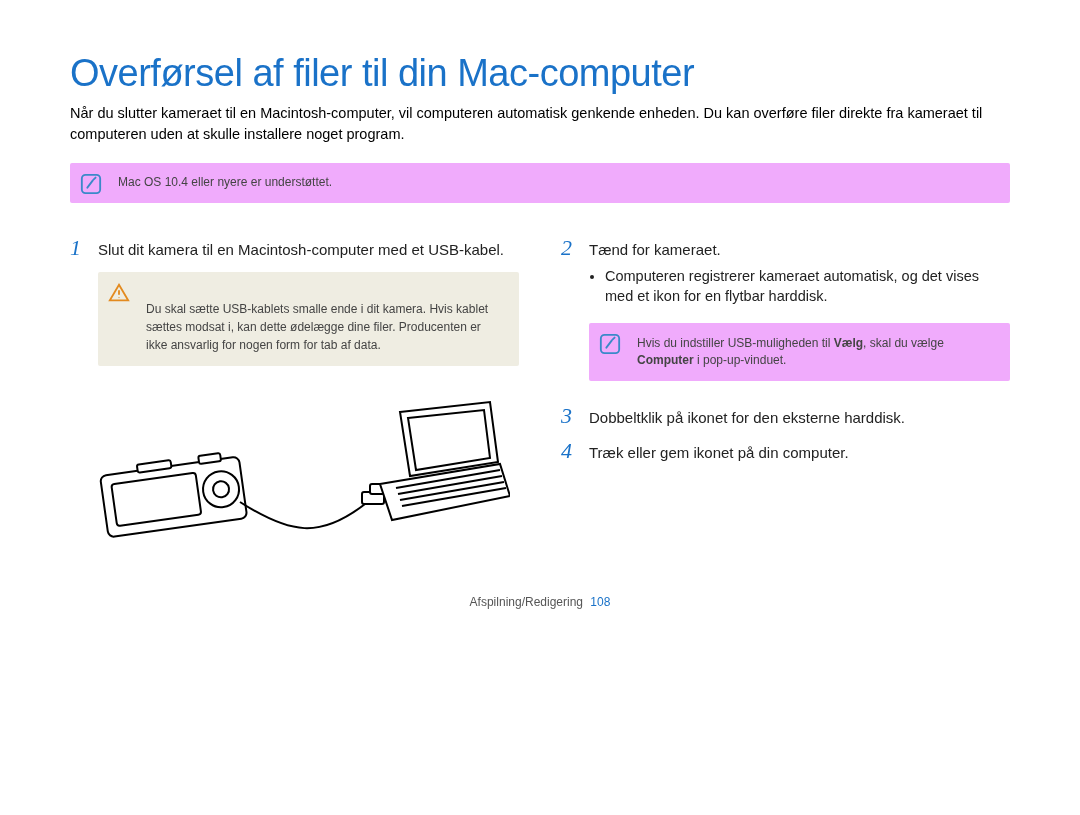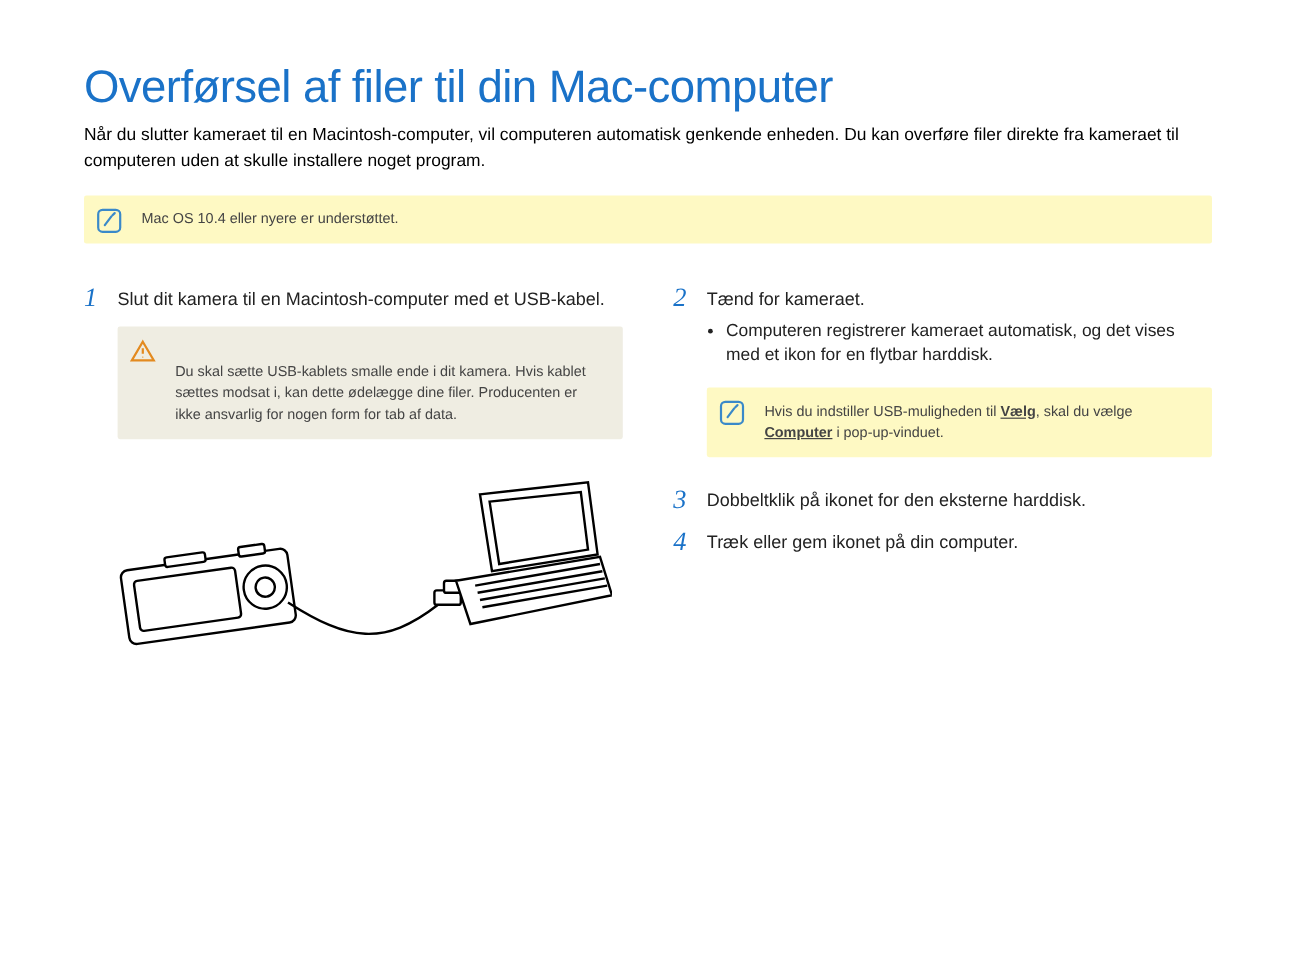--- a/index.html
+++ b/index.html
@@ -27,21 +27,21 @@
     letter-spacing: -0.5px;
   }
   .intro {
     font-size: 14.5px;
     line-height: 1.45;
     color: #000000;
     margin: 0 0 18px 0;
     max-width: 940px;
   }
   .note-box {
-    background: #fef9c3;
+    background: #f0abfc;
     padding: 10px 14px 10px 48px;
     border-radius: 2px;
     position: relative;
     font-size: 12px;
     line-height: 1.45;
     color: #444;
     margin-bottom: 34px;
     min-height: 20px;
     display: flex;
     align-items: center;
@@ -125,21 +125,21 @@
   .footer {
     position: absolute;
     bottom: 32px;
     left: 0;
     width: 100%;
     text-align: center;
     font-size: 12px;
     color: #555;
   }
   .footer .pgnum { color: #1a72c8; margin-left: 4px;}
-  strong.inline { font-weight: 600; text-decoration: underline; }
+  strong.inline { font-weight: 600; }
 </style>
 </head>
 <body>
 
 <div class="page">
 
   <h1>Overførsel af filer til din Mac-computer</h1>
 
   <p class="intro">Når du slutter kameraet til en Macintosh-computer, vil computeren automatisk genkende enheden. Du kan overføre filer direkte fra kameraet til computeren uden at skulle installere noget program.</p>
 
@@ -242,14 +242,18 @@
 
       <div class="step">
         <div class="step-num">4</div>
         <div class="step-body">Træk eller gem ikonet på din computer.</div>
       </div>
 
     </div>
 
   </div>
 
+  <div class="footer">
+    <span>Afspilning/Redigering</span>
+    <span class="pgnum">108</span>
+  </div>
 
 </div>
 
 </body></html>

